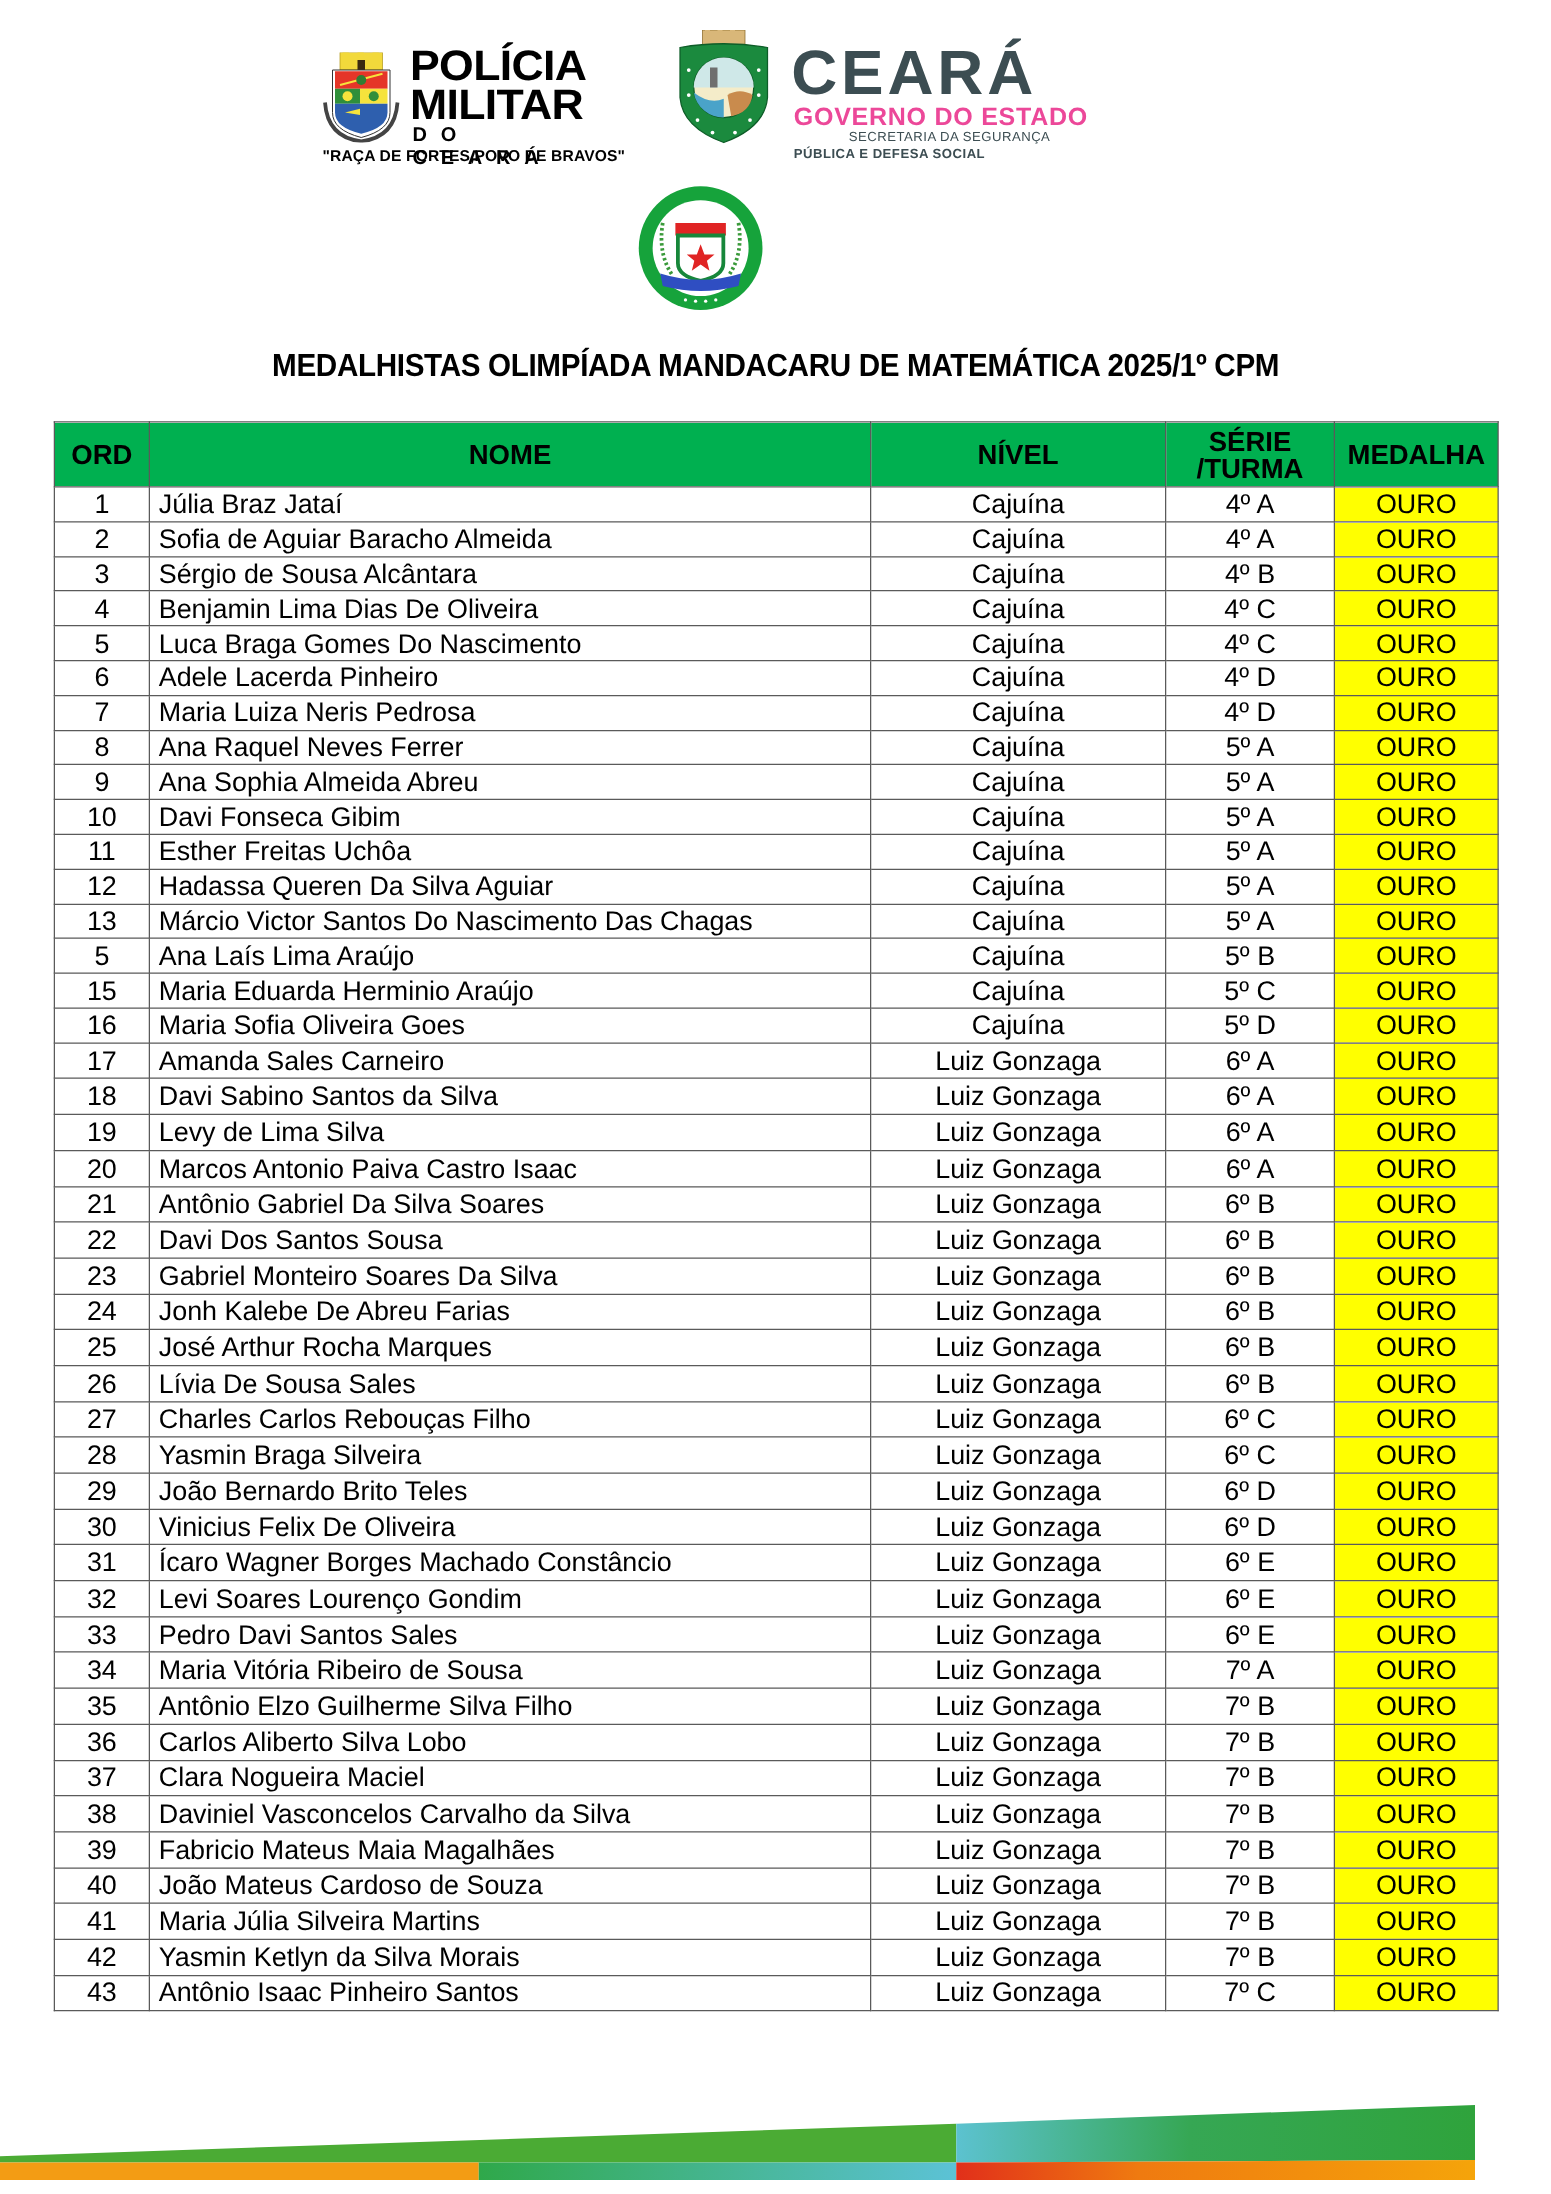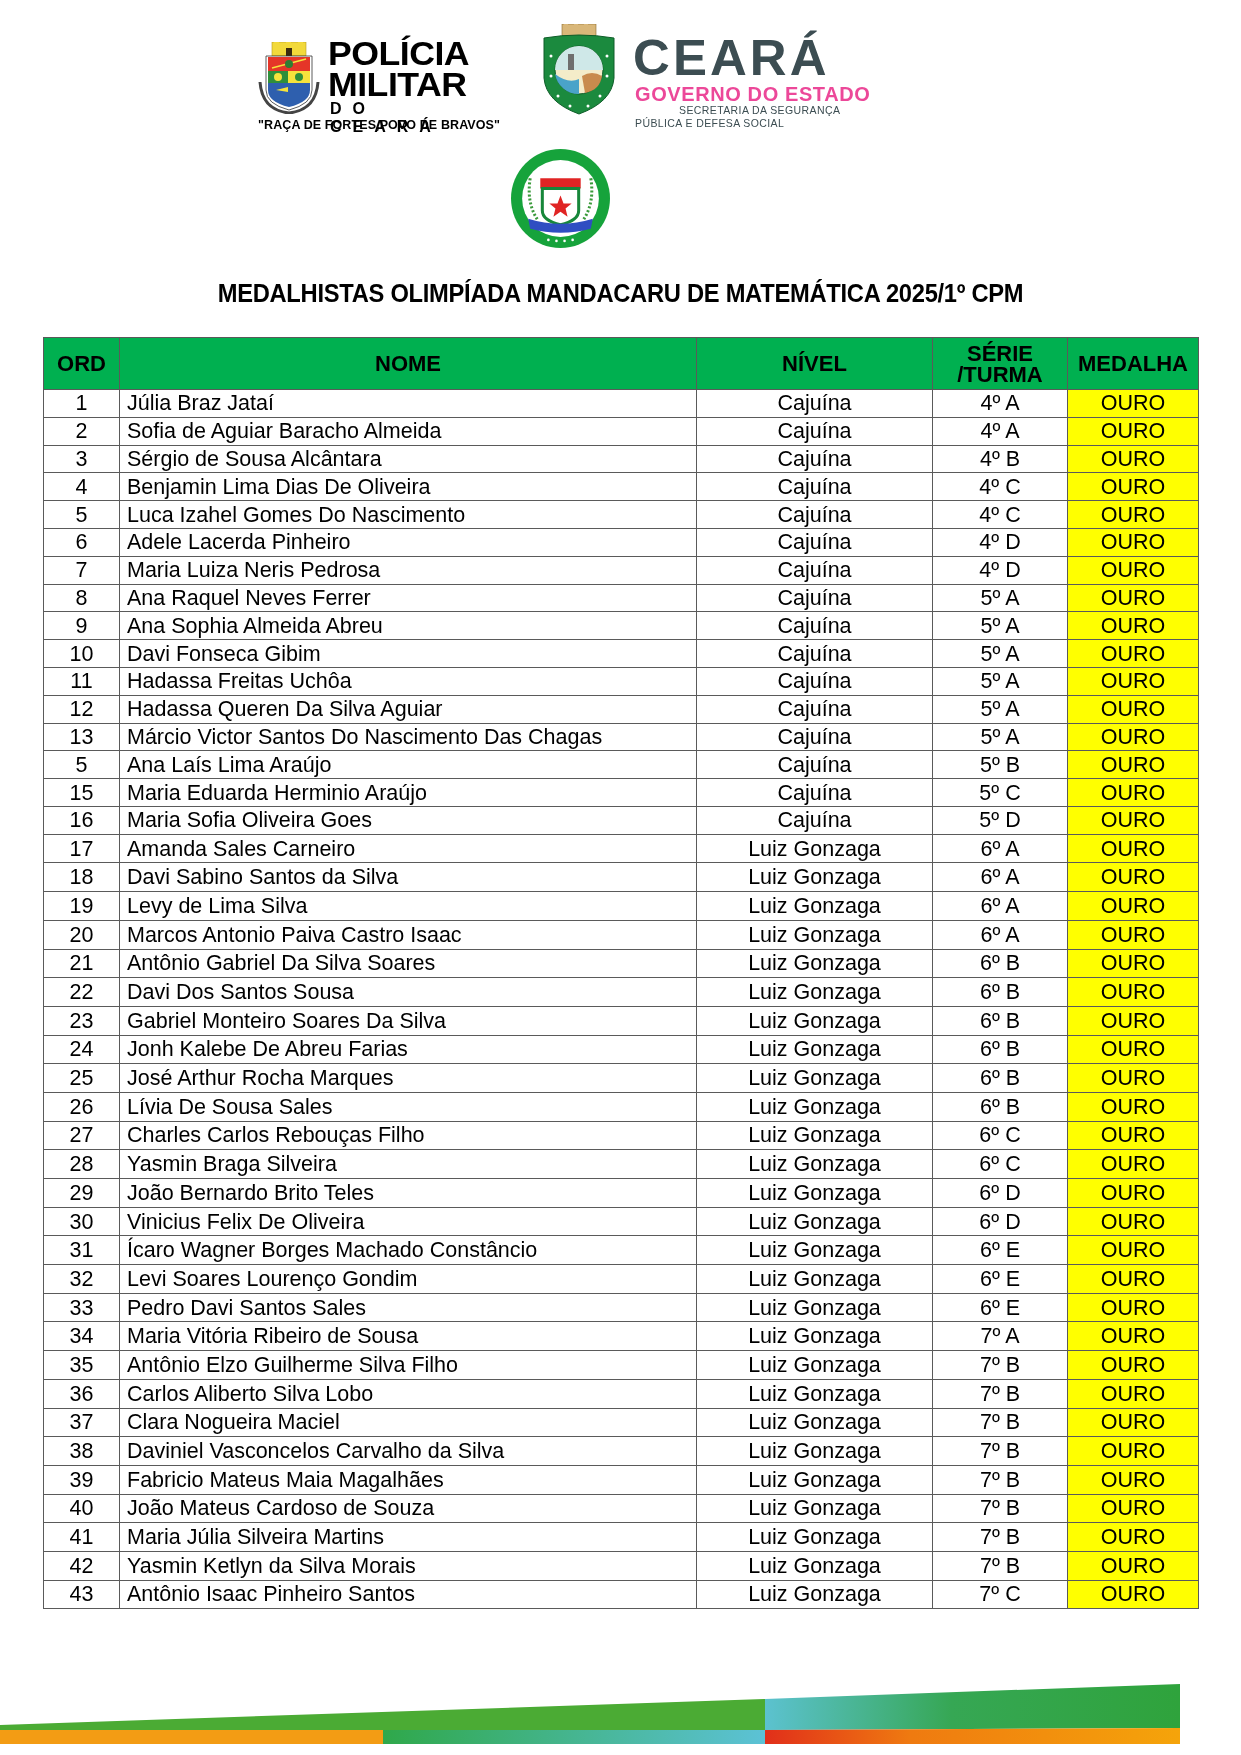--- a/index.html
+++ b/index.html
@@ -12,21 +12,21 @@
   .pm-line1, .pm-line2 { font-weight:bold; font-size:34px; line-height:31px; letter-spacing:-0.5px; color:#000; transform:scaleX(1.05); transform-origin:left; }
   .pm-line3 { font-weight:bold; font-size:16px; letter-spacing:11px; line-height:18px; margin-left:2px; }
   .pm-motto { position:absolute; left:0; top:80px; font-size:12.5px; font-weight:bold; white-space:nowrap; letter-spacing:0.1px; }
 
   .ce-logo { position:absolute; left:540px; top:24px; width:330px; height:108px;text-align:right; }
   .ce-shield { position:absolute; left:0; top:0; width:78px; height:92px; }
   .ce-title { position:absolute; left:93px; top:12px; font-weight:bold; font-size:50px; line-height:44px; color:#3c4d52; letter-spacing:3px; transform:scaleX(1.02); transform-origin:left; }
   .ce-sub { position:absolute; left:95px; top:59px; font-weight:bold; font-size:20px; color:#ec4899; letter-spacing:0.6px; white-space:nowrap; }
   .ce-sec1, .ce-sec2 { position:absolute; left:95px; font-size:10.5px; color:#3c4d52; white-space:nowrap; letter-spacing:0.4px; }
   .ce-sec1 { top:80px;margin-left:44px; }
-  .ce-sec2 { top:93px; font-weight:normal; }
+  .ce-sec2 { top:93px; font-weight:bold; }
 
   .colegio-emblem { position:absolute; left:510px; top:148px; width:101px; height:101px; }
 
   .doc-title { position:absolute; left:0; width:1241px; top:279px; text-align:center; font-weight:bold; font-size:25.5px; letter-spacing:-0.3px; transform:scaleX(0.93); transform-origin:center; white-space:nowrap; }
 
   
   table.medal-table { position:absolute; left:43px; top:337px; width:1155px; border-collapse:collapse; table-layout:fixed; }
   .medal-table th, .medal-table td { border:1.5px solid #5a5a5a; padding:0; overflow:hidden; white-space:nowrap; }
   .medal-table th { background:#00b050; font-weight:bold; font-size:22px; height:51px; line-height:21px; text-align:center; }
   .medal-table td { font-size:21.5px; text-align:center; line-height:24px; }
@@ -158,21 +158,21 @@
       </tr>
       <tr class="r-a">
         <td class="c-ord">4</td>
         <td class="c-name">Benjamin Lima Dias De Oliveira</td>
         <td class="c-nivel">Cajuína</td>
         <td class="c-serie">4º C</td>
         <td class="c-medal">OURO</td>
       </tr>
       <tr class="r-a">
         <td class="c-ord">5</td>
-        <td class="c-name">Luca Izahel Gomes Do Nascimento</td>
+        <td class="c-name">Luca Braga Gomes Do Nascimento</td>
         <td class="c-nivel">Cajuína</td>
         <td class="c-serie">4º C</td>
         <td class="c-medal">OURO</td>
       </tr>
       <tr class="r-a">
         <td class="c-ord">6</td>
         <td class="c-name">Adele Lacerda Pinheiro</td>
         <td class="c-nivel">Cajuína</td>
         <td class="c-serie">4º D</td>
         <td class="c-medal">OURO</td>
@@ -200,21 +200,21 @@
       </tr>
       <tr class="r-a">
         <td class="c-ord">10</td>
         <td class="c-name">Davi Fonseca Gibim</td>
         <td class="c-nivel">Cajuína</td>
         <td class="c-serie">5º A</td>
         <td class="c-medal">OURO</td>
       </tr>
       <tr class="r-a">
         <td class="c-ord">11</td>
-        <td class="c-name">Hadassa Freitas Uchôa</td>
+        <td class="c-name">Esther Freitas Uchôa</td>
         <td class="c-nivel">Cajuína</td>
         <td class="c-serie">5º A</td>
         <td class="c-medal">OURO</td>
       </tr>
       <tr class="r-a">
         <td class="c-ord">12</td>
         <td class="c-name">Hadassa Queren Da Silva Aguiar</td>
         <td class="c-nivel">Cajuína</td>
         <td class="c-serie">5º A</td>
         <td class="c-medal">OURO</td>

